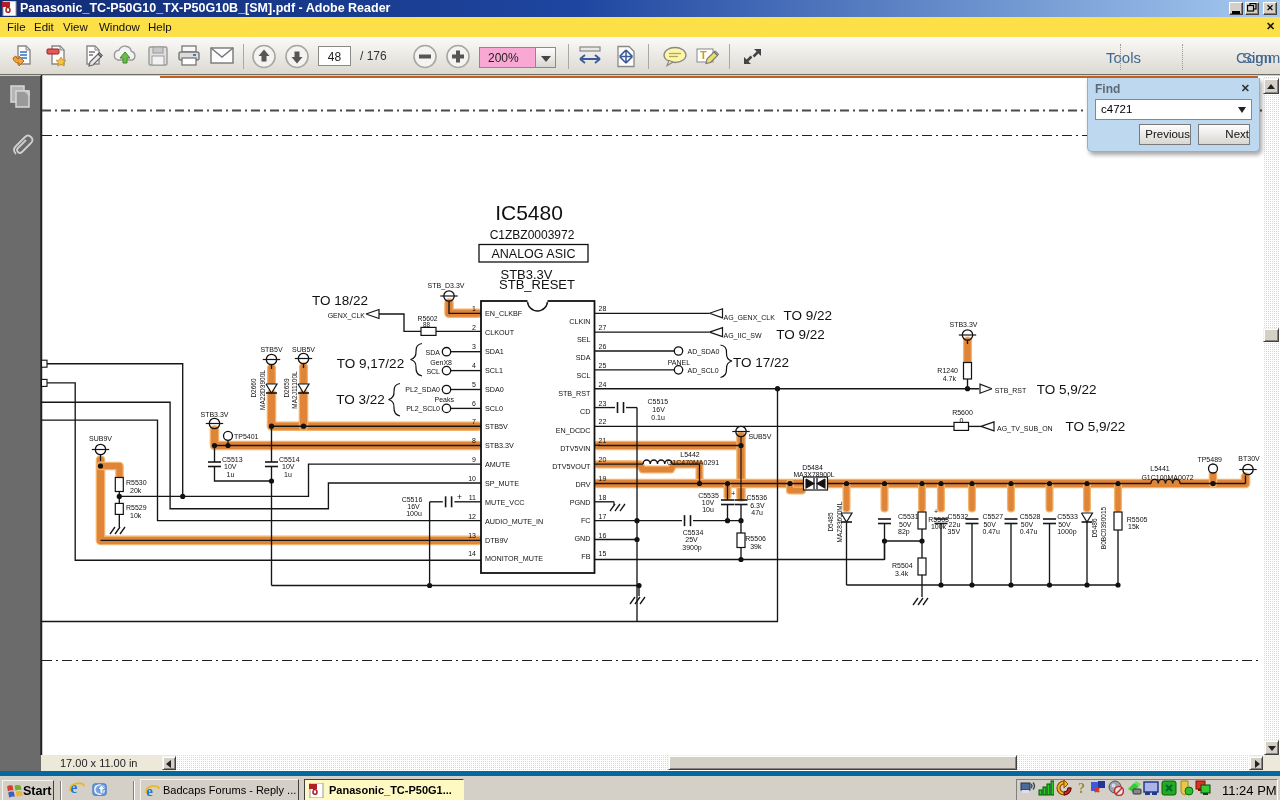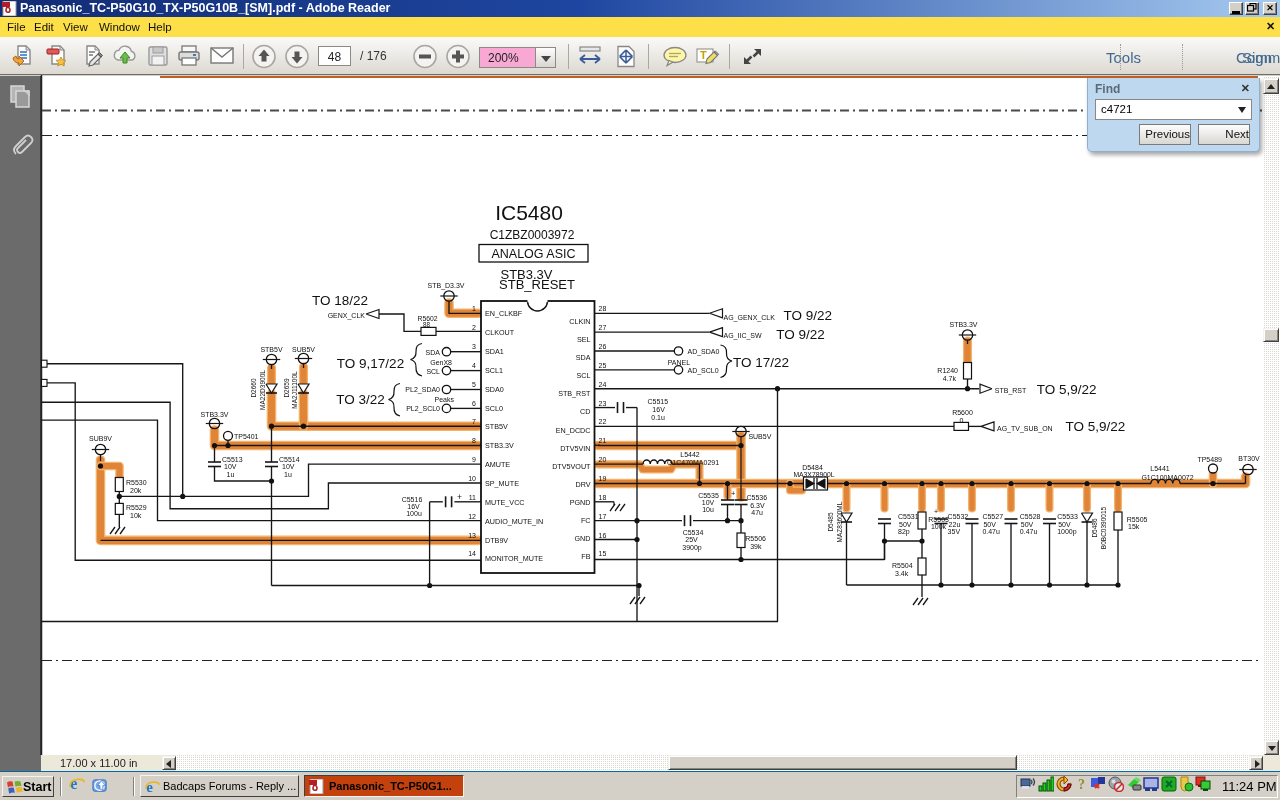--- a/index.html
+++ b/index.html
@@ -8,21 +8,21 @@
 .menubar { position:absolute; left:0; top:17px; width:1280px; height:20px; background:#fde047; font-size:11.5px; color:#111;padding-left:32px; }
 .menubar span { position:absolute; top:4px; }
 .toolbar { position:absolute; left:0; top:37px; width:1280px; height:38px; background:linear-gradient(#fbfaf9,#dcd9d1); border-bottom:1px solid #6e6d68; }
 .tsc { position:absolute; top:49px; font-size:15px; color:#44698f;margin-left:39px; }
 .docwrap { position:absolute; left:0; top:76px; width:1280px; height:679px; background:#fff; }
 .sidebar { position:absolute; left:0; top:76px; width:41px; height:692px; background:#6b6b6b; border-right:1px solid #333; }
 .hatch { background-color:#f3f1ee; background-image:repeating-linear-gradient(0deg,#ffffff 0 1px,rgba(0,0,0,0) 1px 2px),repeating-linear-gradient(90deg,#ffffff 0 1px,#dbd8d2 1px 2px); }
 .sbtn { position:absolute; background:#d4d0c8; border:1px solid; border-color:#f4f3f0 #404040 #404040 #f4f3f0; box-shadow:inset 1px 1px 0 #fff, inset -1px -1px 0 #87857e; }
 .find { position:absolute; left:1087px; top:78px; width:173px; height:74px; background:#bed9ef; border:1px solid #8fb0cc; border-top:none; border-radius:0 0 5px 5px; box-shadow:2px 3px 4px rgba(0,0,0,.35); }
 .fbtn { position:absolute; top:46px; width:52px; height:21px; background:linear-gradient(#fdfdfd,#d9d7d2); border:1px solid #7a7a7a; font-size:11.5px; text-align:right; line-height:19px; color:#111; }
-.taskbar { position:absolute; left:0; top:771px; width:1280px; height:29px; background:#d4d0c8; border-top:1px solid #0369a1; }
+.taskbar { position:absolute; left:0; top:771px; width:1280px; height:29px; background:#d4d0c8; border-top:5px solid #0369a1; }
 .task { position:absolute; top:3px; height:22px; background:#d4d0c8; border:1px solid; border-color:#f4f3f0 #404040 #404040 #f4f3f0; font-size:11px; line-height:20px; color:#000; white-space:nowrap; overflow:hidden; }
 .trayicon { position:absolute; top:4px; width:16px; height:16px; }
 </style></head><body>
 
 <div class="titlebar">
   <svg style="position:absolute;left:2px;top:1px" width="15" height="15" viewBox="0 0 15 15">
       <rect x="1" y="0" width="13" height="15" fill="#fff" stroke="#999" stroke-width="1"></rect>
       <rect x="0" y="1" width="8" height="5" fill="#b02025"></rect>
       <path d="M4 6 q4 0 4 3 q0 3 -3 2 q-2-1 0-5" fill="none" stroke="#b02025" stroke-width="1.6"></path>
     </svg>
@@ -656,21 +656,21 @@
       <path d="M10 3 l4 5 h-2.5 v4 h-3 v-4 h-2.5z" fill="#fff" stroke="#26c" stroke-width=".6"></path>
     </svg>
   <div style="position:absolute;left:133px;top:5px;width:2px;height:19px;border-left:1px solid #808080;border-right:1px solid #fff"></div>
   <div class="task" style="left:140px;width:159px;padding-left:22px">
     <svg style="position:absolute;left:4px;top:3px" width="15" height="15" viewBox="0 0 19 19">
         <text x="1.5" y="16" font-size="19" font-weight="bold" fill="#2277cc" font-family="Liberation Serif">e</text>
         <path d="M1.5 13 Q0.5 5 9.5 4 Q17.5 3.2 18 7.5" fill="none" stroke="#e8b82a" stroke-width="2.2"></path>
       </svg>
     Badcaps Forums - Reply ...
   </div>
-  <div class="task" style="left:304px;width:160px;padding-left:24px;font-weight:bold;background:#c2410c;border-color:#404040 #f4f3f0 #f4f3f0 #404040">
+  <div class="task" style="left:304px;width:160px;padding-left:24px;font-weight:bold;background:#fef9c3;border-color:#404040 #f4f3f0 #f4f3f0 #404040">
     <svg style="position:absolute;left:4px;top:3px" width="15" height="15" viewBox="0 0 15 15">
         <rect x="1" y="0" width="13" height="15" fill="#fff" stroke="#999"></rect>
         <rect x="0" y="1" width="8" height="5" fill="#b02025"></rect>
         <path d="M4 6 q4 0 4 3 q0 3 -3 2 q-2-1 0-5" fill="none" stroke="#b02025" stroke-width="1.6"></path>
       </svg>
     Panasonic_TC-P50G1...
   </div>
   <div style="position:absolute;left:1016px;top:3px;width:262px;height:23px;border:1px solid;border-color:#808080 #fff #fff #808080"></div>
 
   <svg class="trayicon" style="left:1020px" viewBox="0 0 16 16">

